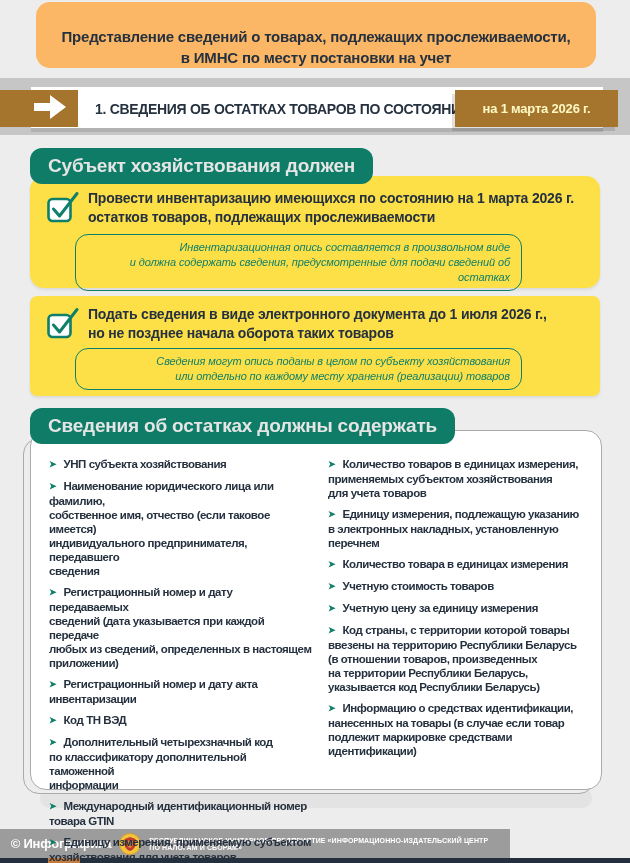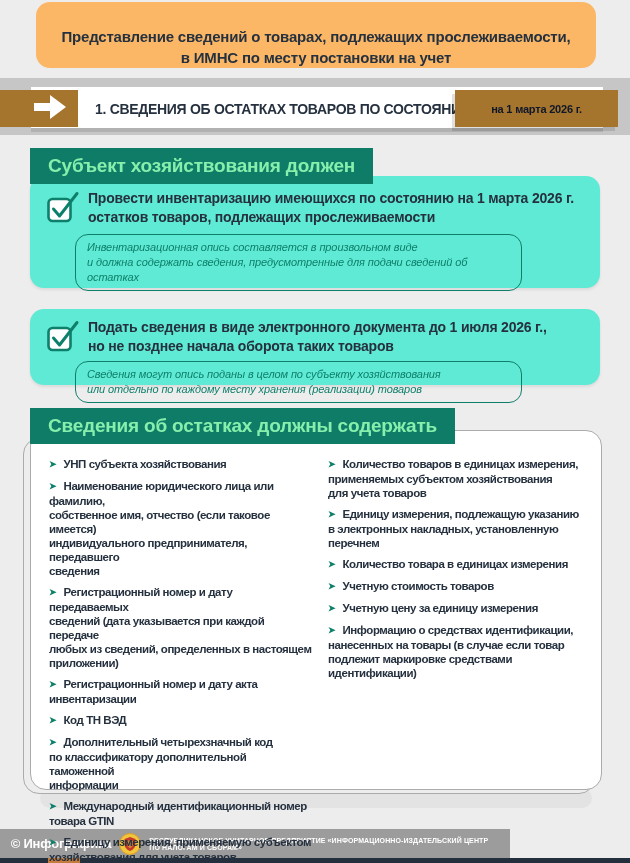--- a/index.html
+++ b/index.html
@@ -30,51 +30,51 @@
     left:0;top:12px;width:78px;height:37px;background:#A6752D;
     display:flex;align-items:center;justify-content:flex-end;padding-right:6px;box-sizing:border-box;
   }
   .step-label{
     left:95px;top:12px;height:37px;display:flex;align-items:center;
     font-weight:bold;font-size:14px;letter-spacing:-0.3px;color:#26313F;
   }
   .date-box{
     left:455px;top:12px;width:163px;height:37px;background:#A6752D;
     display:flex;align-items:center;justify-content:center;
-    font-weight:bold;font-size:11px;color:#0f172a;letter-spacing:-0.2px;
+    font-weight:bold;font-size:13px;color:#fef9c3;letter-spacing:-0.2px;
     box-shadow:-3px 4px 0 rgba(0,0,0,0.12);
   }
 
   
   .sec-header{
-    background:#0E7C66;color:#86efac;font-weight:bold;font-size:19px;letter-spacing:-0.2px;
-    border-radius:0;padding:0 18px;height:36px;line-height:36px;
+    background:#0E7C66;color:#e5e5e5;font-weight:bold;font-size:19px;letter-spacing:-0.2px;
+    border-radius:12px;padding:0 18px;height:36px;line-height:36px;
     display:inline-block;z-index:5;
   }
   #sec1-header{left:30px;top:148px;}
   #sec2-header{left:30px;top:408px;text-align:center;}
 
   
   .card{
-    background:#5eead4;border-radius:14px;z-index:2;
+    background:#fde047;border-radius:14px;z-index:2;
     box-shadow:0 2px 3px rgba(0,0,0,0.08);
   }
   #card1{left:30px;top:176px;width:570px;height:112px;}
-  #card2{left:30px;top:309px;width:570px;height:76px;}
+  #card2{left:30px;top:296px;width:570px;height:100px;border-radius:7px;}
   .check-icon{left:16px;top:14px;width:36px;height:34px;}
   #card2 .check-icon{top:10px;}
   .card-text{
     left:58px;top:13px;width:502px;
     font-weight:bold;font-size:14px;line-height:19px;letter-spacing:-0.2px;color:#26313F;
   }
   #card2 .card-text{top:9px;}
   .note-box{
     left:45px;width:447px;box-sizing:border-box;
     border:1.5px solid #0E7F6A;border-radius:13px;padding:5px 11px;
-    font-style:italic;font-size:11px;line-height:15px;color:#0E7F6A;letter-spacing:-0.1px;
+    font-style:italic;font-size:11px;line-height:15px;color:#0E7F6A;letter-spacing:-0.1px;text-align:right;
   }
   #card1 .note-box{top:58px;}
   #card2 .note-box{top:52px;}
 
   
   .stack-band{left:40px;top:788px;width:552px;height:20px;background:#E3E3E3;border-radius:10px;z-index:0;}
   .card-stack{
     left:23px;top:438px;width:572px;height:356px;
     border:1.5px solid #ABABAB;border-radius:16px;background:#EDEDED;z-index:0;box-sizing:border-box;
   }
@@ -180,20 +180,25 @@
     <div class="col">
       <div class="li"><span class="blt">➤</span><span class="li-text">Количество товаров в единицах измерения,
 применяемых субъектом хозяйствования
 для учета товаров</span></div>
       <div class="li"><span class="blt">➤</span><span class="li-text">Единицу измерения, подлежащую указанию
 в электронных накладных, установленную
 перечнем</span></div>
       <div class="li"><span class="blt">➤</span><span class="li-text">Количество товара в единицах измерения</span></div>
       <div class="li"><span class="blt">➤</span><span class="li-text">Учетную стоимость товаров</span></div>
       <div class="li"><span class="blt">➤</span><span class="li-text">Учетную цену за единицу измерения</span></div>
+      <div class="li"><span class="blt">➤</span><span class="li-text">Код страны, с территории которой товары
+ввезены на территорию Республики Беларусь
+(в отношении товаров, произведенных
+на территории Республики Беларусь,
+указывается код Республики Беларусь)</span></div>
       <div class="li"><span class="blt">➤</span><span class="li-text">Информацию о средствах идентификации,
 нанесенных на товары (в случае если товар
 подлежит маркировке средствами
 идентификации)</span></div>
     </div>
   </div>
 </div>
 
 <div class="abs footer-bar">
   <span class="footer-copy">© Инфографика</span>

